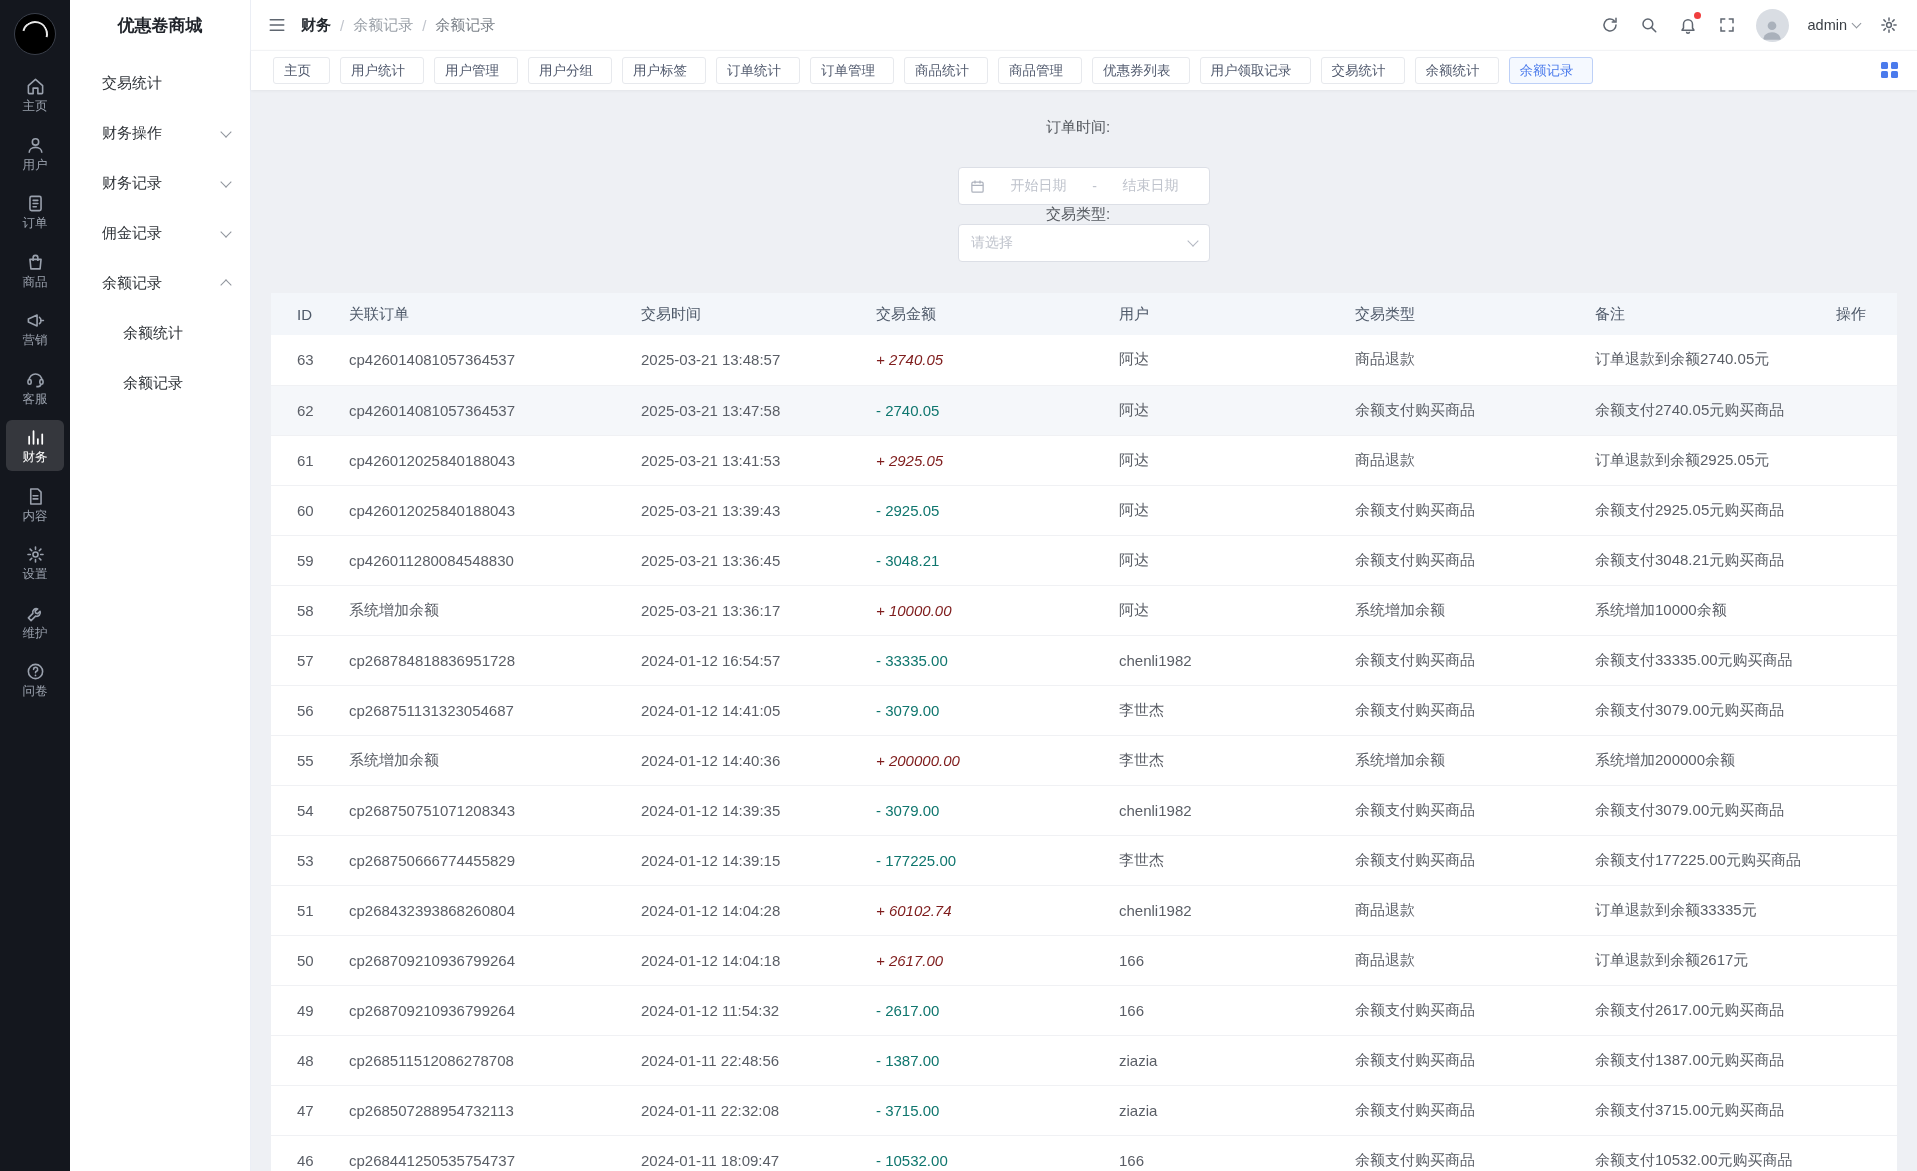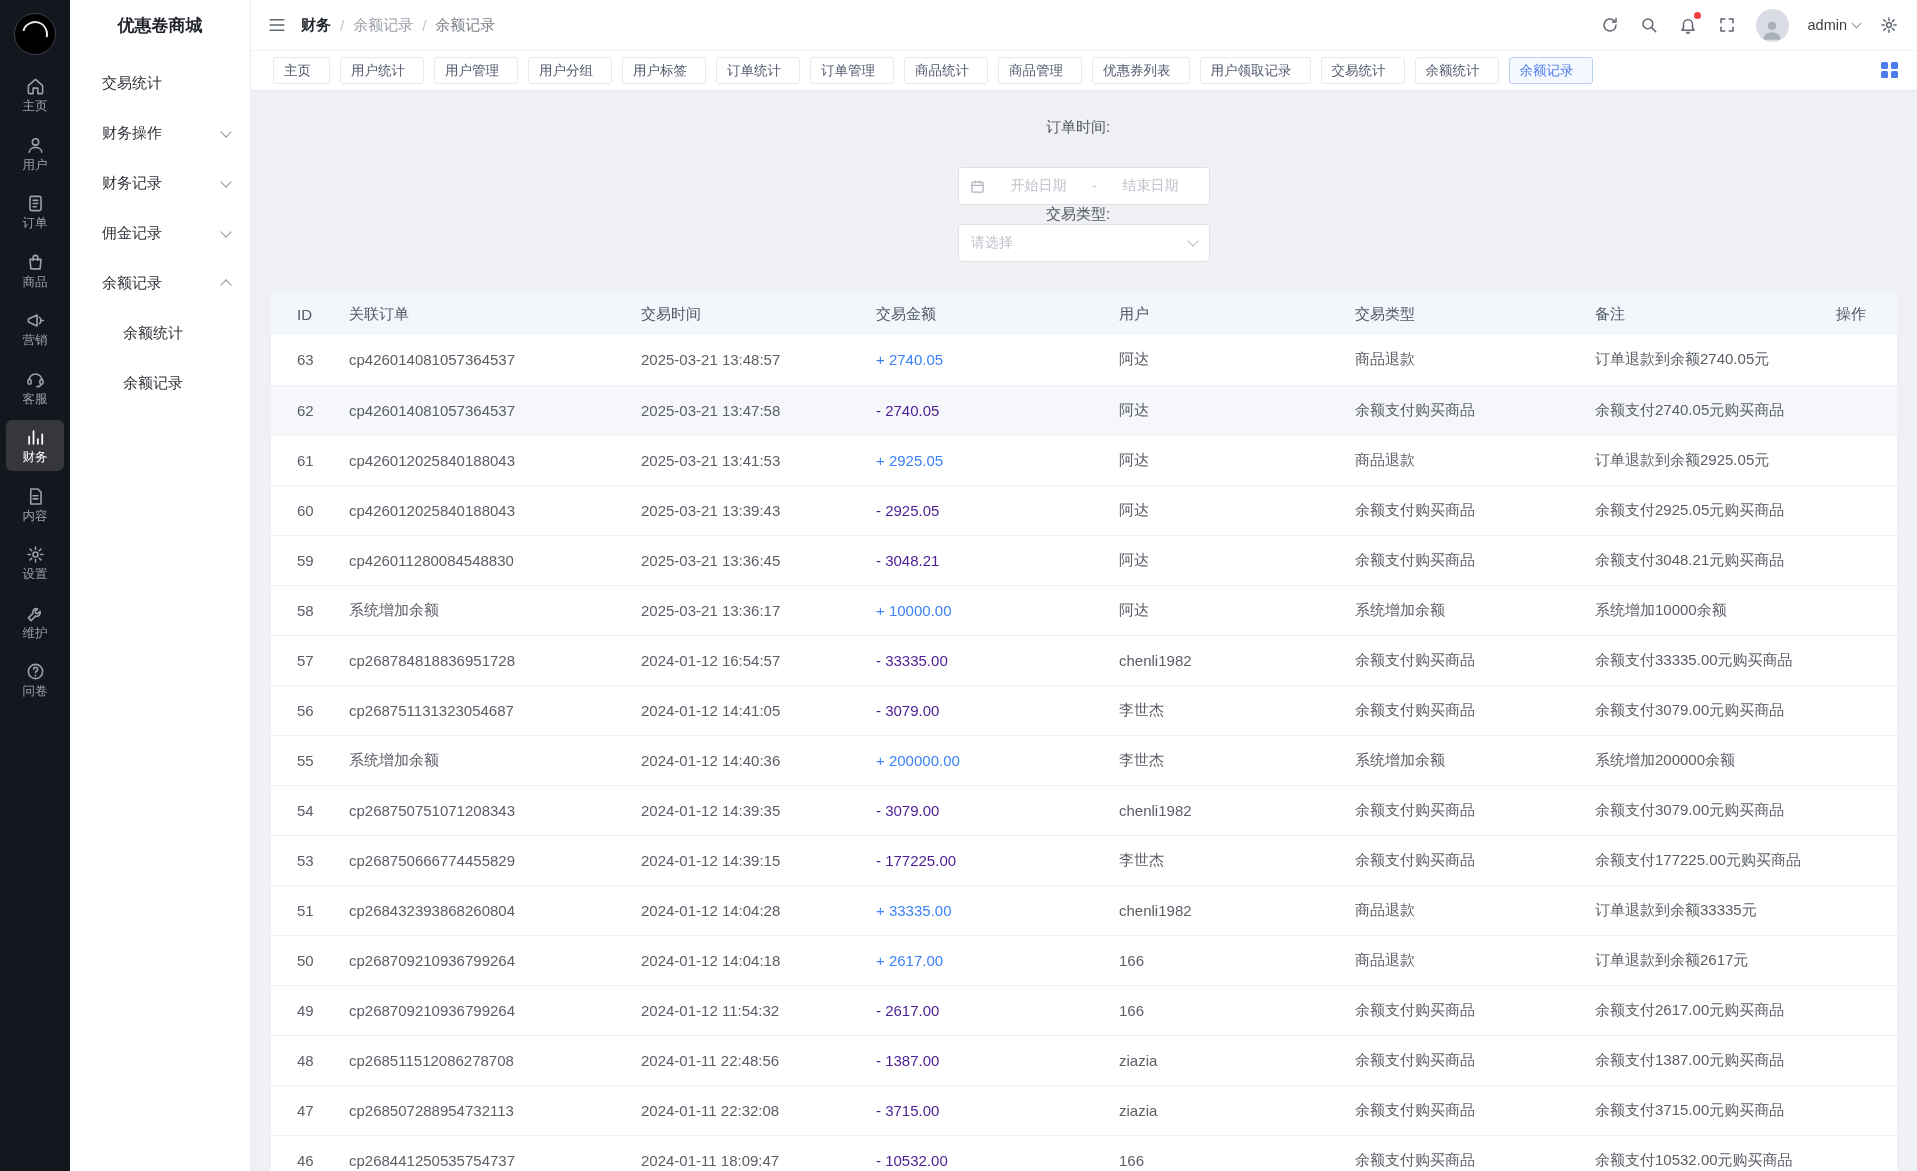--- a/index.html
+++ b/index.html
@@ -72,22 +72,22 @@
   .select .sel-caret { margin-left:auto; width:8px; height:8px; border-right:1.5px solid #b3b8c2; border-bottom:1.5px solid #b3b8c2; transform:rotate(45deg); margin-top:-4px; }
 
   .table-card { background:#fff; border-radius:3px; }
   table { width:100%; border-collapse:collapse; table-layout:fixed; }
   col.c-id{width:64px} col.c-order{width:292px} col.c-time{width:235px} col.c-amt{width:243px}
   col.c-user{width:236px} col.c-type{width:240px} col.c-rem{width:241px} col.c-act{width:75px}
   th { height:42px; background:#f3f6fa; color:#4e5969; font-weight:500; font-size:15px; text-align:left; padding:0 8px 0 14px; }
   td { height:50px; color:#5a5e66; font-size:15px; text-align:left; padding:0 8px 0 14px; border-bottom:1px solid #f0f1f4; white-space:nowrap; overflow:hidden; }
   th:first-child, td:first-child { padding-left:26px; }
   tr.hover td { background:#f5f7fa; }
-  .amt-in { color:#3b82f6; }
-  .amt-out { color:#4c1d95; }
+  .amt-in { color:#7f1d1d;font-style:italic; }
+  .amt-out { color:#0f766e; }
   .op-link { color:#4b7bec; cursor:pointer; }
 </style>
 </head>
 <body>
 
 <div class="app">
 
   <aside class="rail">
     <div class="rail-logo-wrap">
       <div class="rail-logo"></div>
@@ -560,21 +560,21 @@
                 <td>余额支付购买商品</td>
                 <td>余额支付177225.00元购买商品</td>
                 <td><span class="op-link"></span></td>
               </tr>
 
 
               <tr>
                 <td>51</td>
                 <td>cp268432393868260804</td>
                 <td>2024-01-12 14:04:28</td>
-                <td><span class="amt-in">+ 33335.00</span></td>
+                <td><span class="amt-in">+ 60102.74</span></td>
                 <td>chenli1982</td>
                 <td>商品退款</td>
                 <td>订单退款到余额33335元</td>
                 <td><span class="op-link"></span></td>
               </tr>
 
               <tr>
                 <td>50</td>
                 <td>cp268709210936799264</td>
                 <td>2024-01-12 14:04:18</td>

